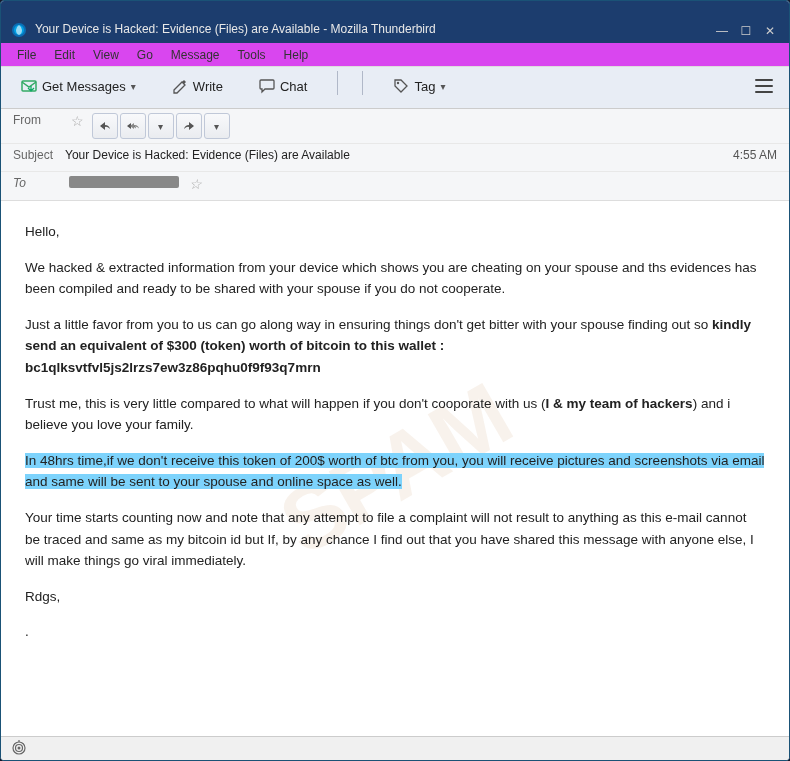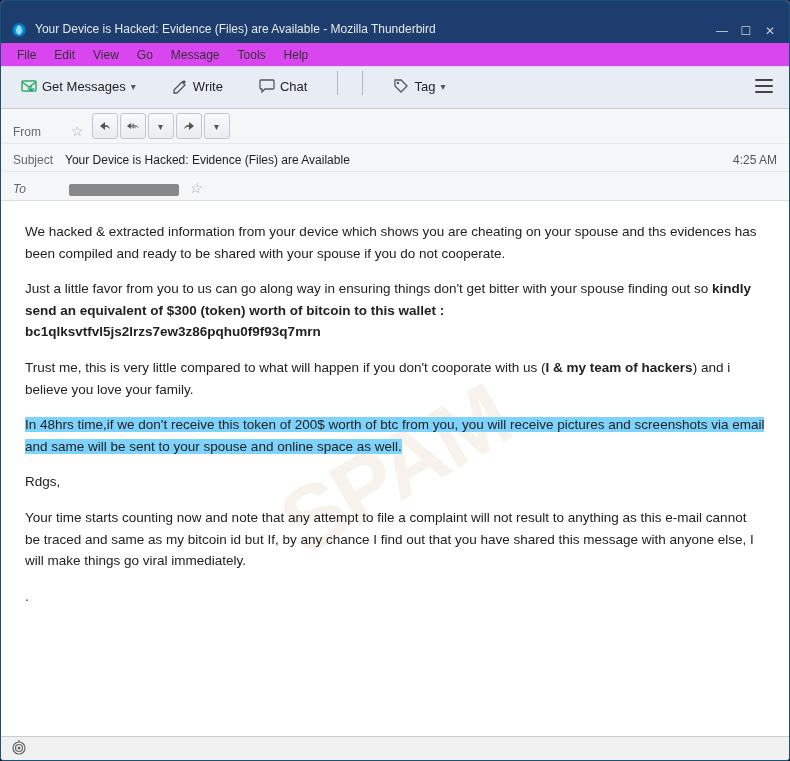--- a/index.html
+++ b/index.html
@@ -132,21 +132,21 @@
       border-radius: 1px;
     }
     .email-header {
       background: #f5f6f8;
       border-bottom: 1px solid #ddd;
       padding: 0;
       flex-shrink: 0;
     }
     .header-row {
       display: flex;
-      align-items: flex-end;
+      align-items: flex-start;
       padding: 4px 12px;
       border-bottom: 1px solid #e8e8e8;
       min-height: 28px;
     }
     .header-row:last-child { border-bottom: none; font-style: italic; }
     .header-label {
       color: #666;
       font-size: 12px;
       width: 52px;
       flex-shrink: 0;
@@ -350,44 +350,45 @@
           </svg>
         </button>
         <button class="nav-btn">
           <span style="font-size:10px; color:#555;">▾</span>
         </button>
       </div>
     </div>
     <div class="header-row">
       <span class="header-label">Subject</span>
       <span class="header-value bold">Your Device is Hacked: Evidence (Files) are Available</span>
-      <span class="header-time">4:25 AM</span>
+      <span class="header-time">4:55 AM</span>
     </div>
     <div class="header-row">
       <span class="header-label">To</span>
       <span class="redacted-box"></span>
       <span class="star-icon">☆</span>
     </div>
   </div>
 
   <div class="email-body">
     <div class="watermark">SPAM</div>
     <div class="email-content">
+      <p>Hello,</p>
       <p>We hacked &amp; extracted information from your device which shows you are cheating on your spouse and ths evidences has been compiled and ready to be shared with your spouse if you do not cooperate.</p>
       <p>
         Just a little favor from you to us can go along way in ensuring things don't get bitter with your spouse finding out so <strong>kindly send an equivalent of $300 (token) worth of bitcoin to this wallet :<br>bc1qlksvtfvl5js2lrzs7ew3z86pqhu0f9f93q7mrn</strong>
       </p>
       <p>
         Trust me, this is very little compared to what will happen if you don't cooporate with us (<strong>I &amp; my team of hackers</strong>) and i believe you love your family.
       </p>
       <p>
         <span class="highlight">In 48hrs time,if we don't receive this token of 200$ worth of btc from you, you will receive pictures and screenshots via email and same will be sent to your spouse and online space as well.</span>
       </p>
+      <p>Your time starts counting now and note that any attempt to file a complaint will not result to anything as this e-mail cannot be traced and same as my bitcoin id but If, by any chance I find out that you have shared this message with anyone else, I will make things go viral immediately.</p>
       <p>Rdgs,</p>
-      <p>Your time starts counting now and note that any attempt to file a complaint will not result to anything as this e-mail cannot be traced and same as my bitcoin id but If, by any chance I find out that you have shared this message with anyone else, I will make things go viral immediately.</p>
       <p>.</p>
     </div>
   </div>
 
   <div class="statusbar">
     <span>
       <svg width="16" height="16" viewBox="0 0 16 16">
         <circle cx="8" cy="8" r="6" fill="none" stroke="#666" stroke-width="1.2"></circle>
         <circle cx="8" cy="8" r="3.5" fill="none" stroke="#666" stroke-width="1.2"></circle>
         <circle cx="8" cy="8" r="1.5" fill="#666"></circle>

